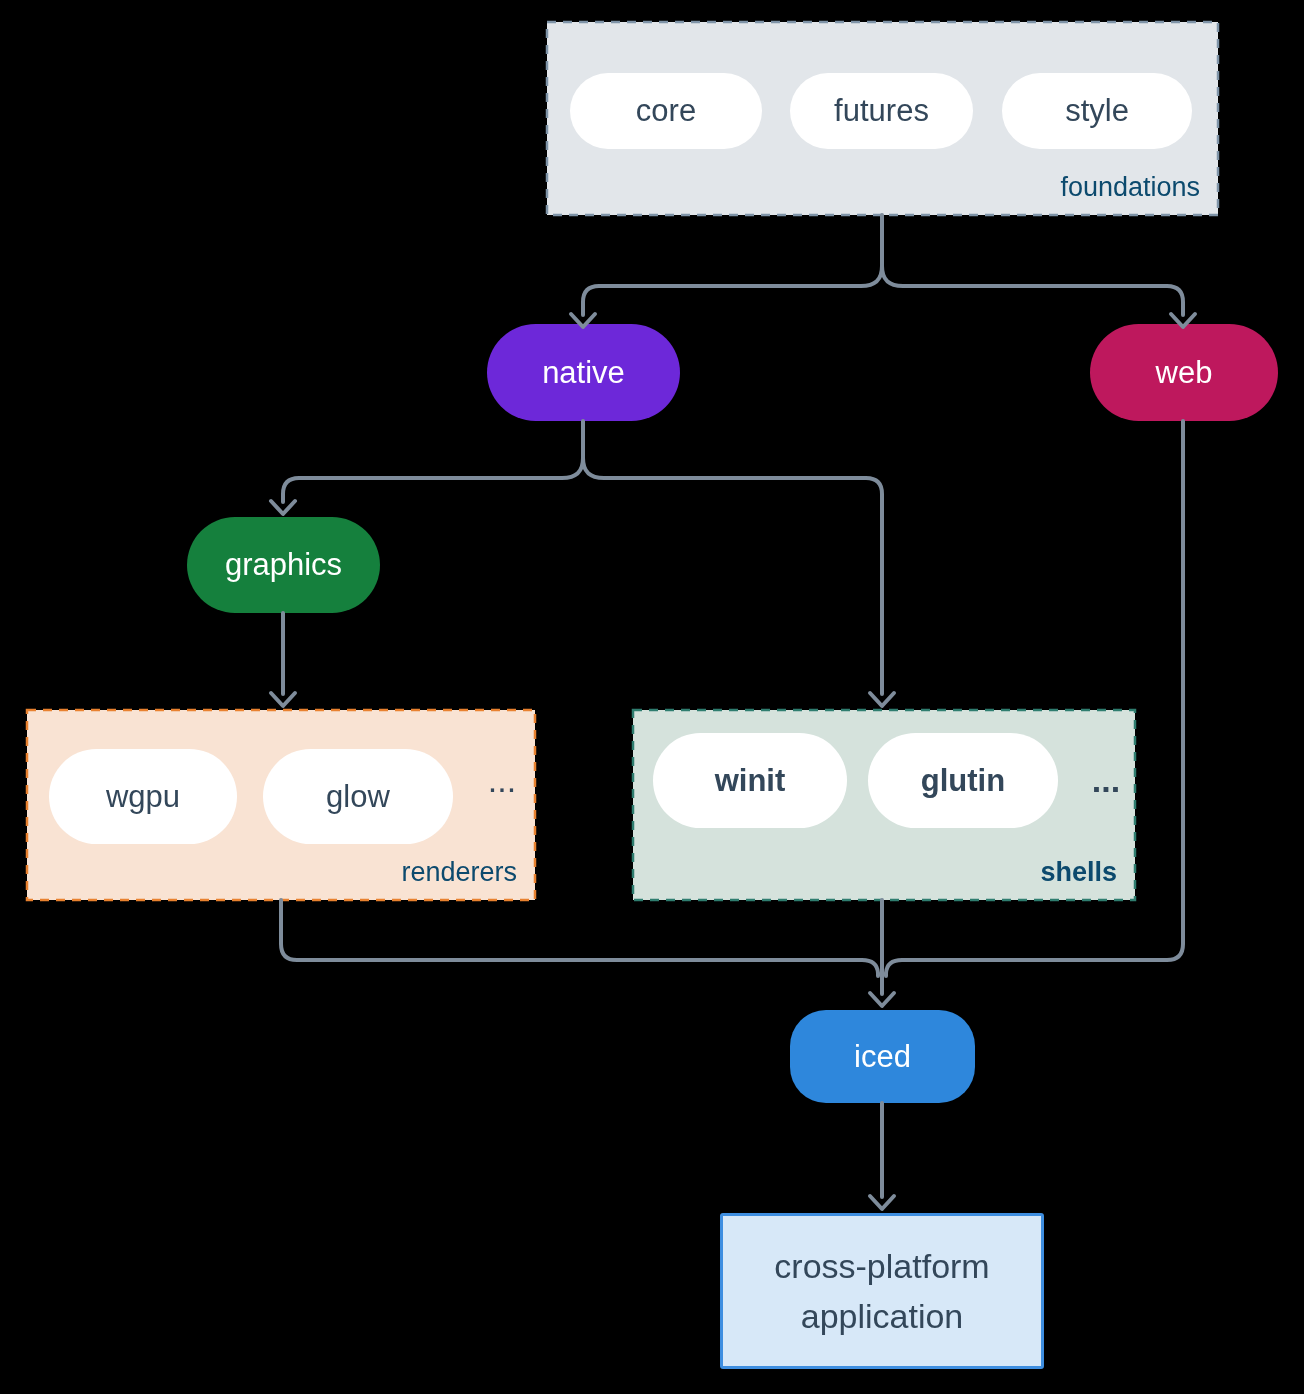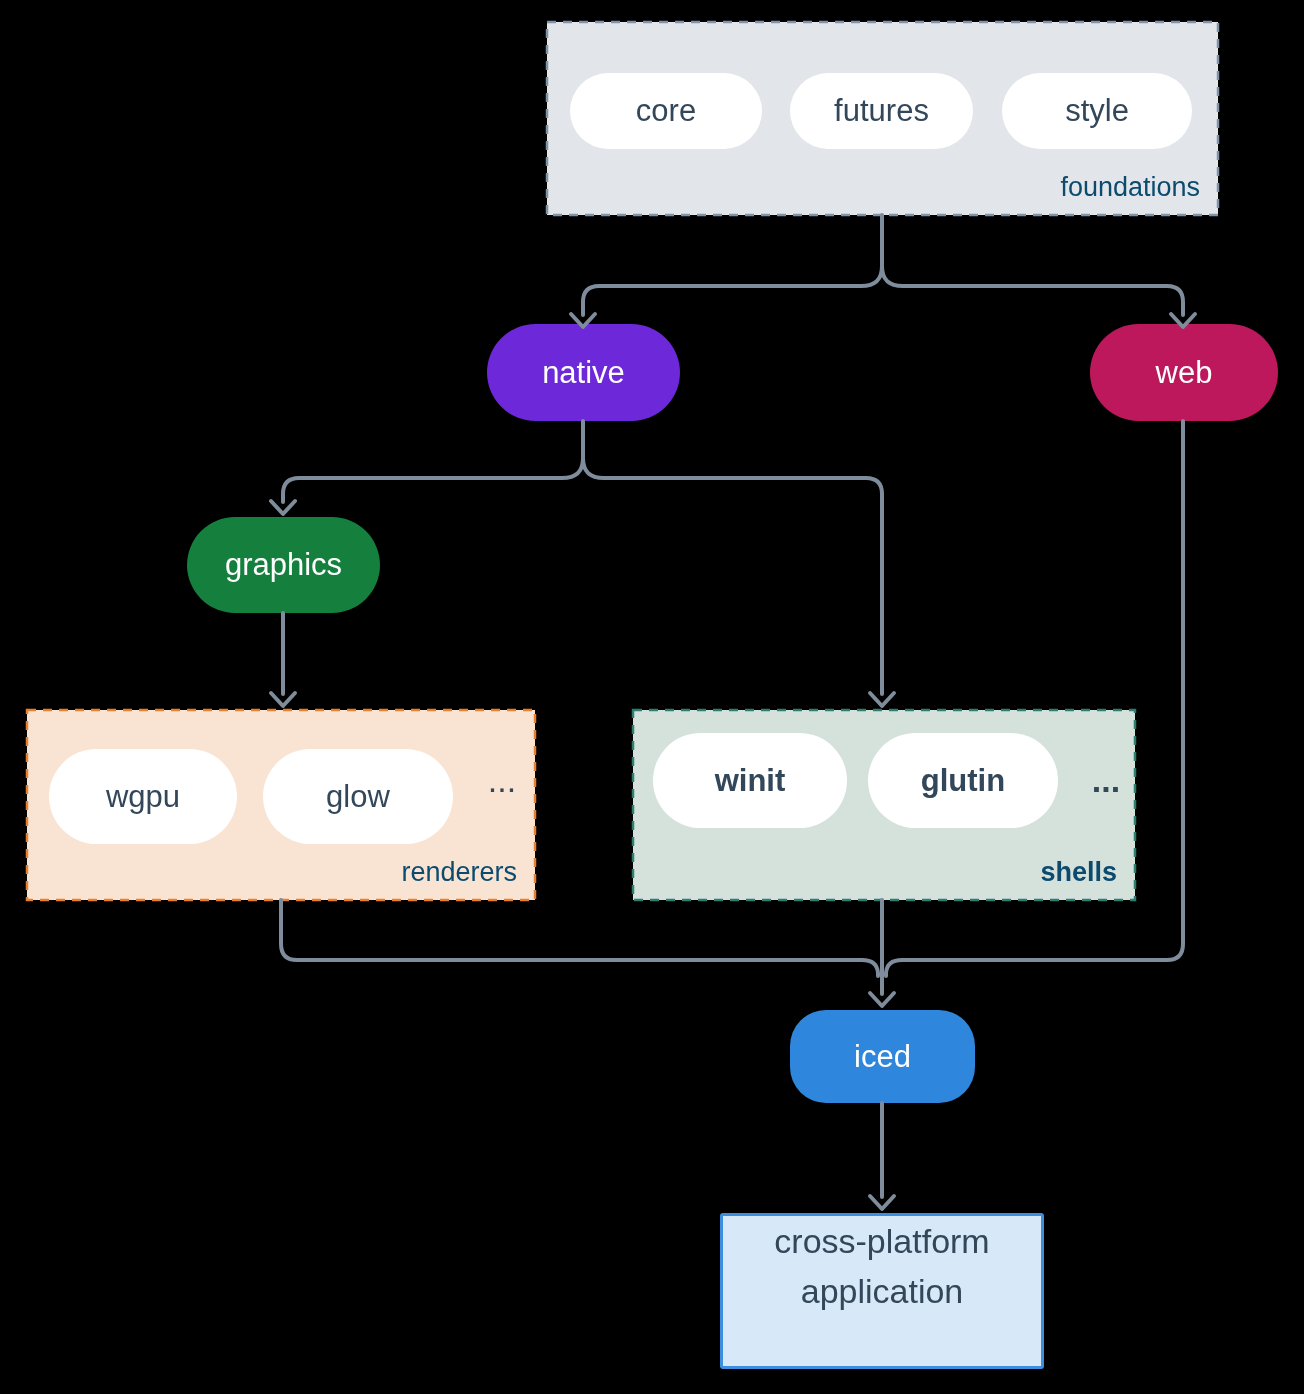--- a/index.html
+++ b/index.html
@@ -54,21 +54,21 @@
   #p-winit{left:20px;width:194px;}
   #p-glutin{left:235px;width:190px;}
   #g-shells .ellipsis{left:438px;top:23px;width:70px;height:95px;}
 
   #n-iced{left:790px;top:1010px;width:185px;height:93px;background:#2E87DC;border-radius:36px;}
 
   #n-app{
     position:absolute;left:720px;top:1213px;width:324px;height:156px;
     background:#D7E8F8;border:3px solid #3E8EE0;border-radius:3px;
     box-sizing:border-box;
-    display:flex;flex-direction:column;align-items:center;justify-content:flex-start;
+    display:flex;flex-direction:column;align-items:center;justify-content:center;
     font-size:34px;color:#33475A;line-height:50px;
   }
   #connector-svg{position:absolute;left:0;top:0;pointer-events:none;}
 </style>
 </head>
 <body>
 
 <div class="canvas">
 
   <div class="group" id="g-foundations">

